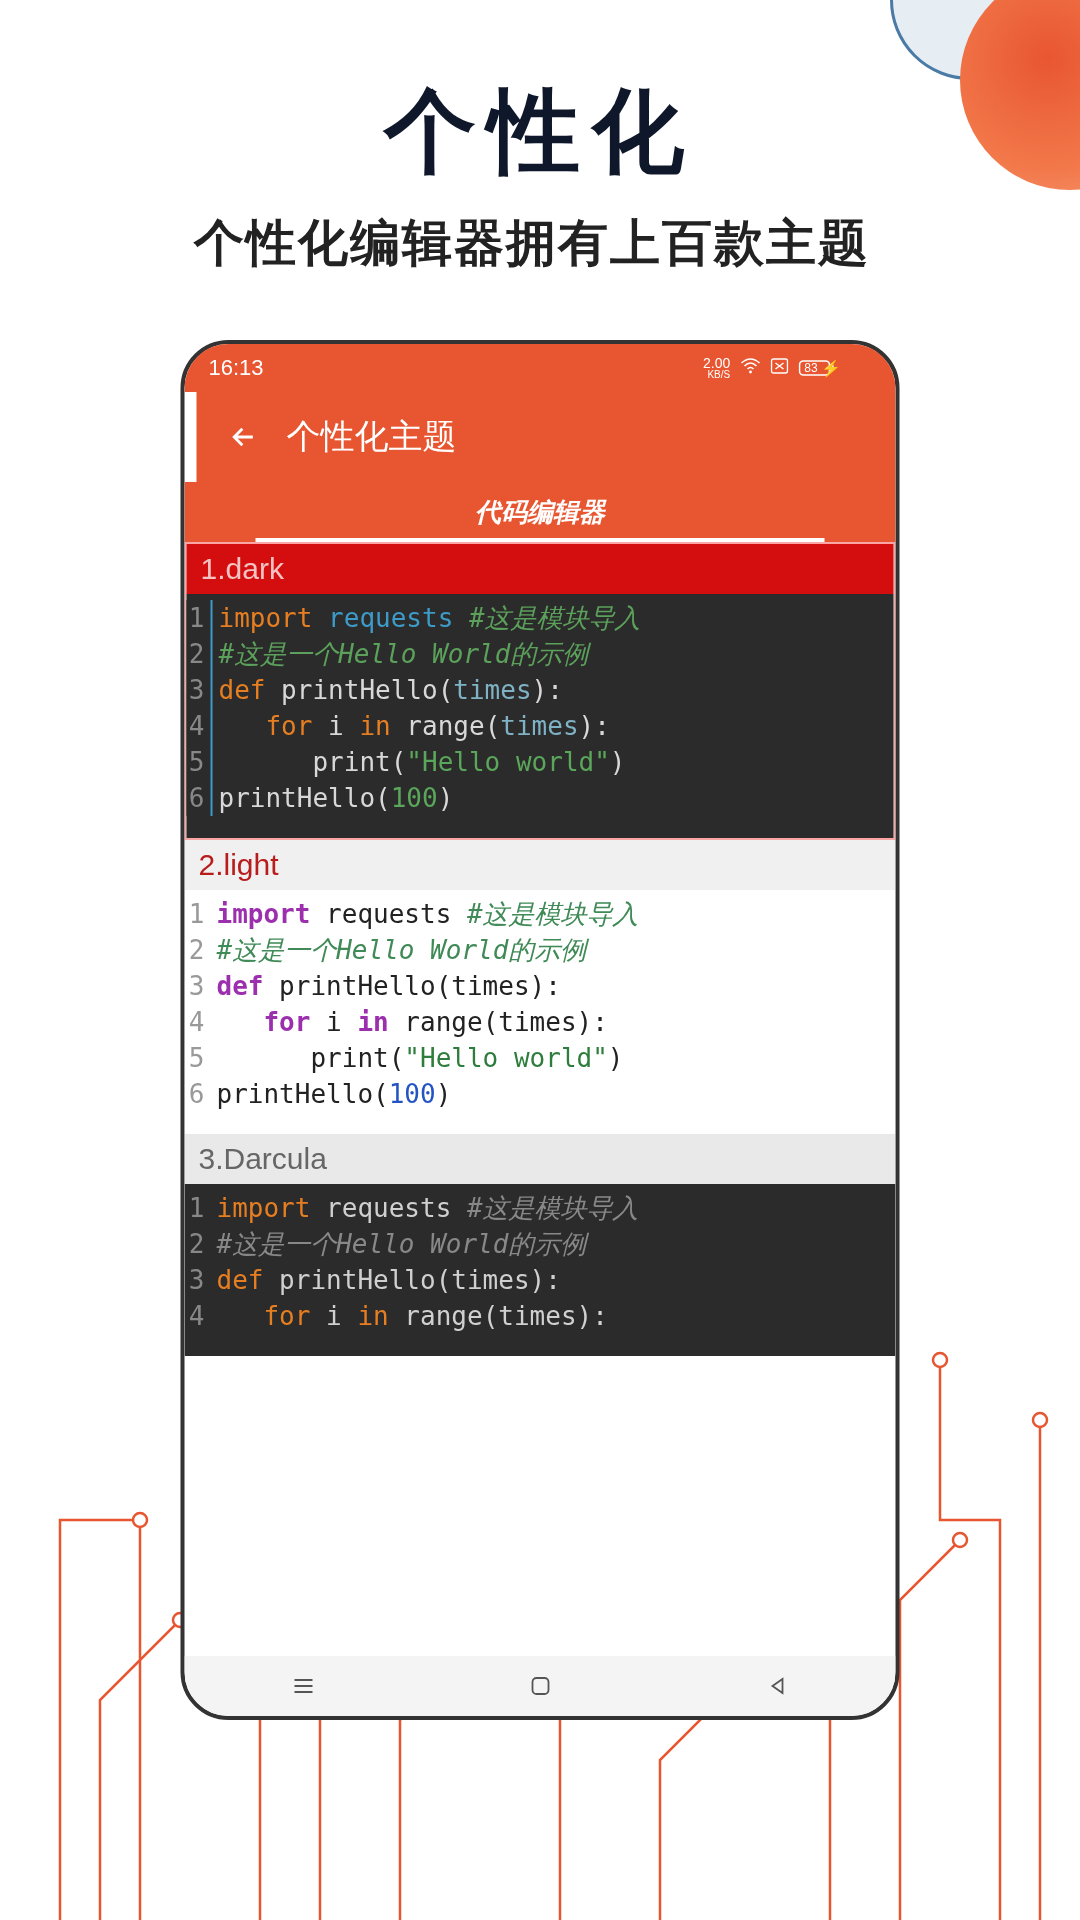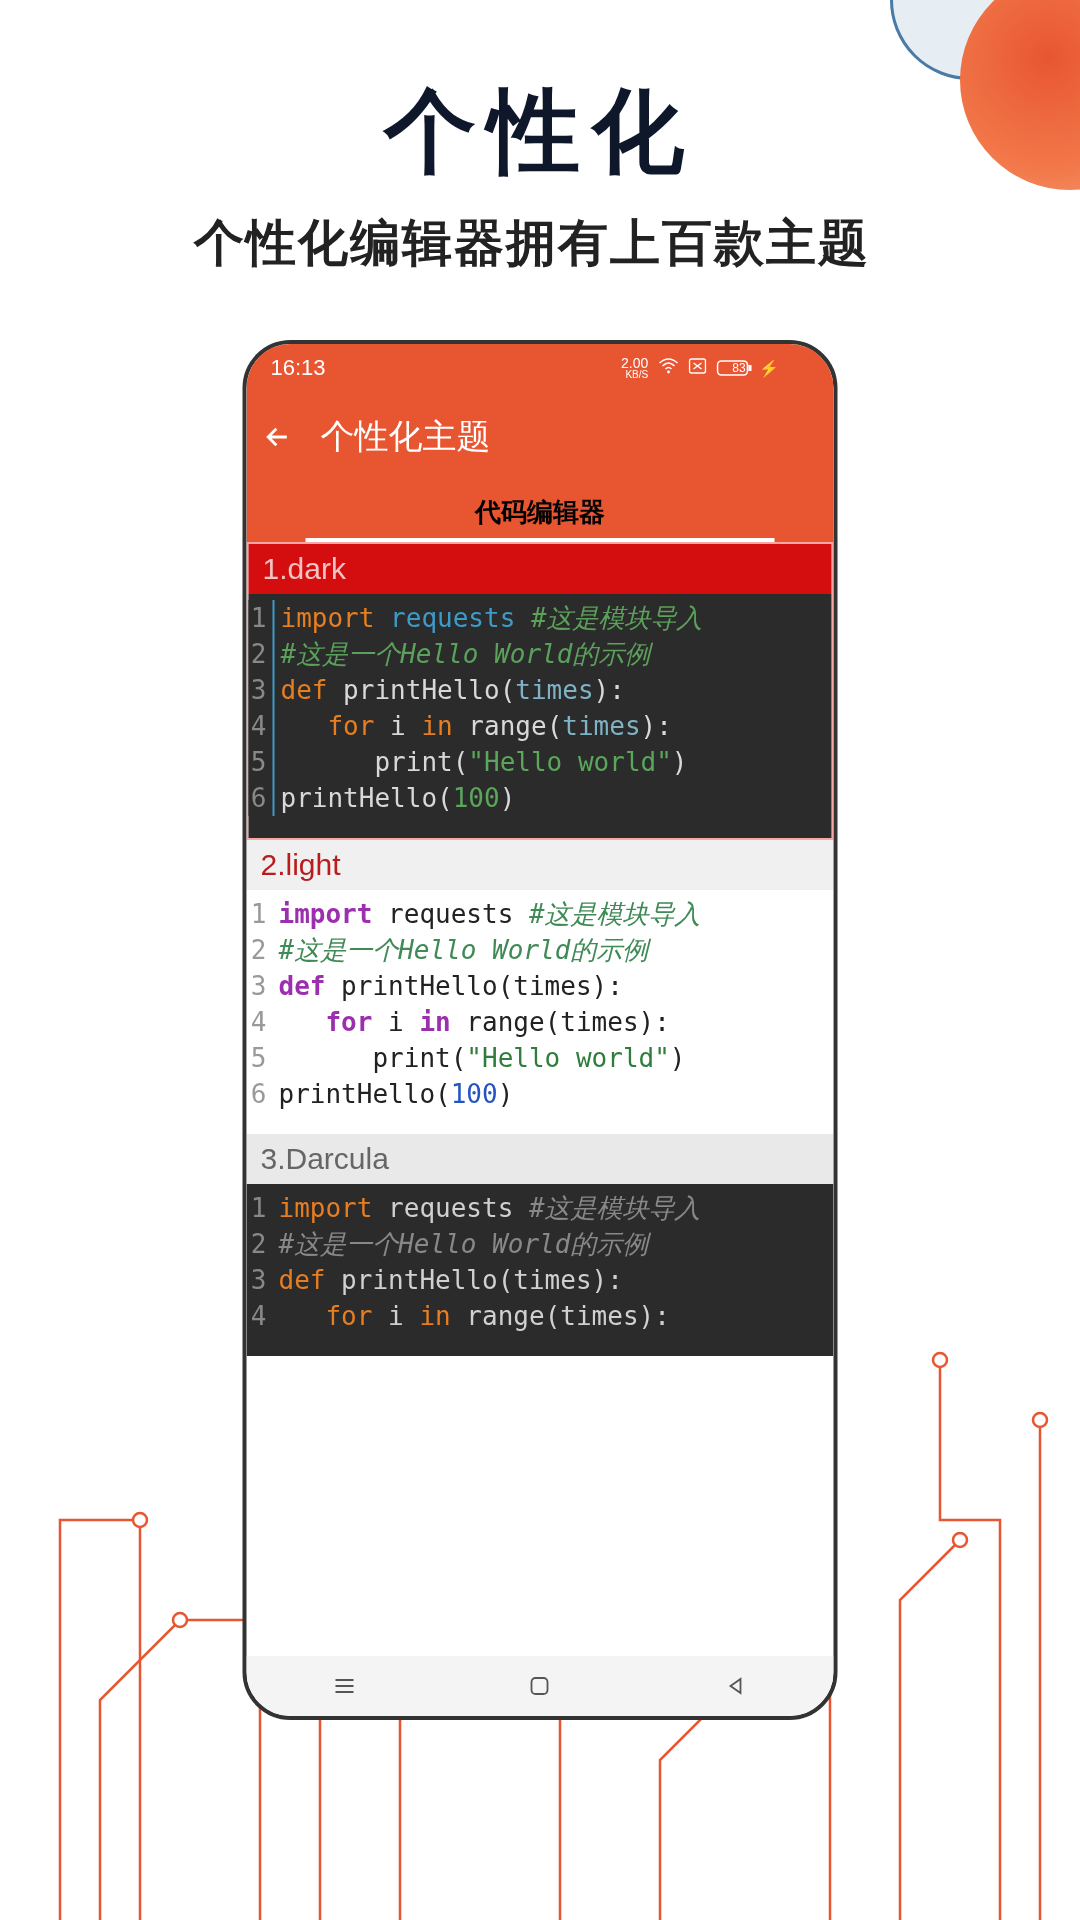--- a/index.html
+++ b/index.html
@@ -28,47 +28,47 @@
 }
 .hero-sub {
   position:absolute; top:210px; left:0; right:16px; text-align:center;
   font-size:50px; font-weight:700; color:#222;
   font-family:"STKaiti","KaiTi","SimSun",serif;
   letter-spacing:2px;
 }
 
 .phone {
   position:absolute; top:340px; left:50%; transform:translateX(-50%);
-  width:595px; height:1380px;
+  width:719px; height:1380px;
   border:4px solid #333; border-radius:48px;
   background:#fff; overflow:hidden; z-index:2;
 }
 .statusbar {
   height:48px; background:#e85631; color:#fff;
   display:flex; align-items:center; padding:0 24px;
   font-size:22px;
 }
 .statusbar .time { font-weight:500; }
 .statusbar .spacer { flex:1; }
 .statusbar .ind { display:flex; gap:10px; align-items:center; font-size:16px; }
 .appbar {
   height:90px; background:#e85631; color:#fff;
-  display:flex; align-items:center; padding:0 16px; gap:28px;
+  display:flex; align-items:center; padding:0 32px; gap:28px;margin-left:12px;
 }
 .back-arrow { width:30px; height:30px; display:flex; align-items:center; justify-content:center; }
 .back-arrow svg { stroke:#fff; }
 .appbar-title { font-size:34px; font-weight:500; }
 .tabs {
   height:60px; background:#e85631; display:flex;
 }
 .tab {
   flex:1; display:flex; align-items:center; justify-content:center;
   font-size:26px; color:rgba(255,255,255,.6); position:relative;
 }
-.tab.active { color:#000000; font-weight:600; }
+.tab.active { color:#ffffff; font-weight:600;font-style:italic; }
 .tab.active::after {
   content:""; position:absolute; bottom:0; left:10%; right:10%;
   height:4px; background:#fff;
 }
 .themes { height:calc(100% - 48px - 90px - 60px - 60px); overflow:hidden; }
 .theme-block { }
 .theme-header {
   padding:8px 14px; font-size:30px; color:#b91c1c; background:#f0f0f0;
 }
 .theme-block.sel { border:2px solid #fca5a5; }
@@ -168,21 +168,21 @@
             <path d="M1 5 Q10 -3 19 5 M4 8 Q10 2 16 8 M7 11 Q10 8 13 11" stroke="#fff" stroke-width="1.6" fill="none"></path>
             <circle cx="10" cy="14" r="1.4" fill="#fff"></circle>
           </svg>
       </span>
       <span>
         <svg width="18" height="16" viewBox="0 0 18 16">
             <rect x="1" y="1" width="16" height="14" rx="2" stroke="#fff" fill="none" stroke-width="1.4"></rect>
             <path d="M5 5 L13 11 M13 5 L5 11" stroke="#fff" stroke-width="1.4"></path>
           </svg>
       </span>
-      <span style="display:flex;align-items:center;gap:12px;">
+      <span style="display:flex;align-items:center;gap:2px;">
         <svg width="36" height="18" viewBox="0 0 36 18">
             <rect x="1" y="2" width="30" height="14" rx="4" stroke="#fff" fill="none" stroke-width="1.6"></rect>
             <rect x="32" y="6" width="3" height="6" fill="#fff"></rect>
           </svg>
         <span style="position:relative;left:-32px;font-size:12px;">83</span>
         <span style="position:relative;left:-30px;">⚡</span>
       </span>
     </span>
   </div>
 

